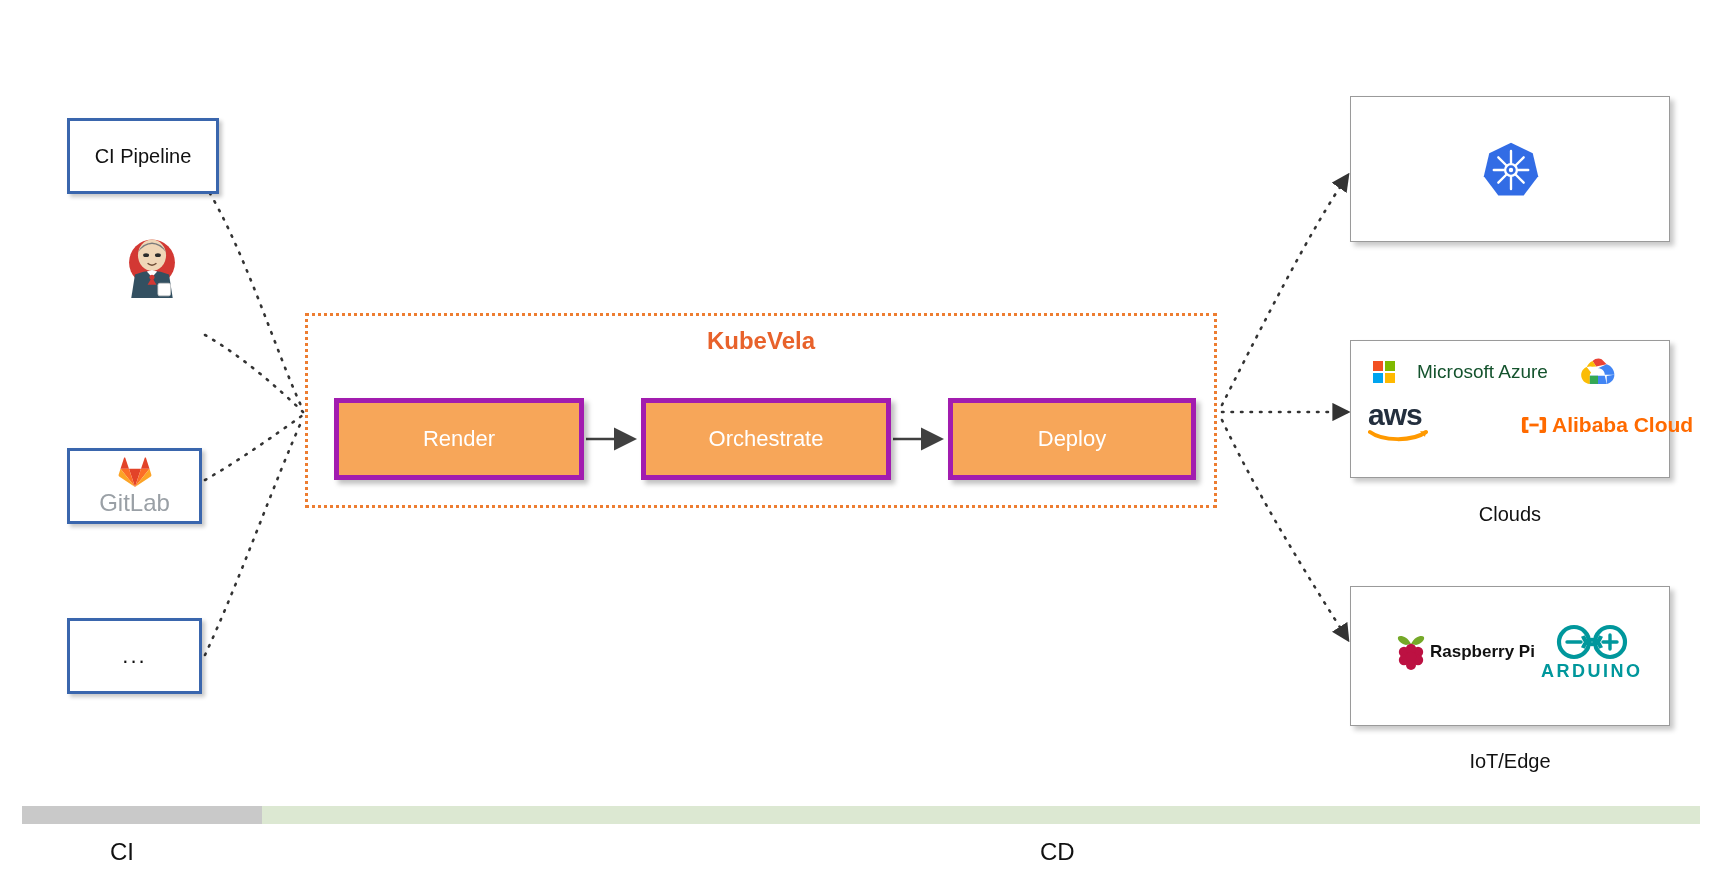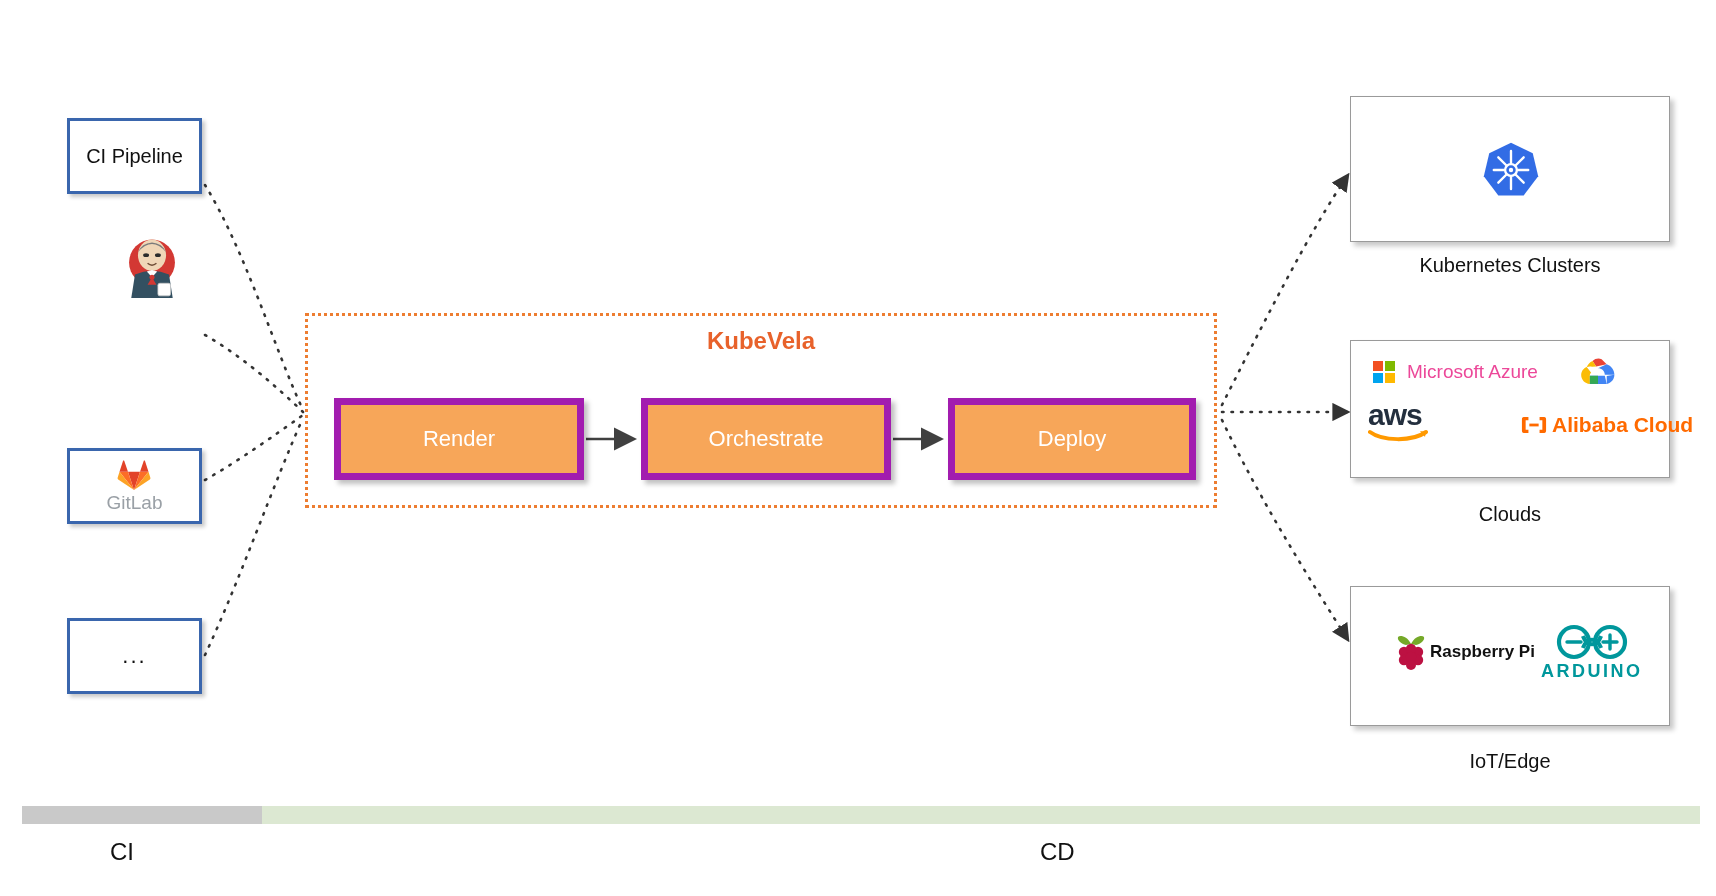--- a/index.html
+++ b/index.html
@@ -70,21 +70,21 @@
     top: 327px;
     width: 912px;
     text-align: center;
     font-size: 24px;
     font-weight: bold;
     color: #E8622B;
   }
   .stage-box {
     position: absolute;
     background: #F7A659;
-    border: 7px solid #a21caf;
+    border: 5px solid #a21caf;
     box-shadow: 4px 4px 5px rgba(0,0,0,0.25);
     box-sizing: border-box;
     display: flex;
     align-items: center;
     justify-content: center;
     color: #ffffff;
     font-size: 22px;
     top: 398px;
     height: 82px;
   }
@@ -127,28 +127,28 @@
     display: flex;
     align-items: center;
   }
   .gitlab-wrap {
     display: flex;
     flex-direction: column;
     align-items: center;
     justify-content: center;
   }
   .gitlab-text {
-    font-size: 19px;
+    font-size: 24px;
     color: #9aa0a6;
     margin-top: 1px;
   }
   .azure-text {
     font-size: 19px;
-    color: #ec4899;
-    margin-left: 12px;
+    color: #14532d;
+    margin-left: 22px;
     white-space: nowrap;
   }
   .aws-text {
     font-size: 30px;
     font-weight: bold;
     color: #232F3E;
     letter-spacing: -1px;
     line-height: 0.8;
   }
   .alibaba-text {
@@ -207,21 +207,21 @@
       <path d="M1222,412 L1348,412"></path>
       <path d="M1222,420 C1260,500 1310,580 1348,640"></path>
     </g>
 
     <g stroke="#404040" stroke-width="2.6" fill="none" marker-end="url(#arrowSolid)">
       <line x1="586" y1="439" x2="632" y2="439"></line>
       <line x1="893" y1="439" x2="939" y2="439"></line>
     </g>
   </svg>
 
-  <div class="src-box" id="src-ci-pipeline" style="left:67px; top:118px; width:135px; height:76px;">
+  <div class="src-box" id="src-ci-pipeline" style="left:67px; top:118px; width:152px; height:76px;">
     <span class="src-label">CI Pipeline</span>
   </div>
 
   <svg class="jenkins-badge" viewBox="0 0 100 100" xmlns="http://www.w3.org/2000/svg">
     <circle cx="50" cy="44" r="31" fill="#D33833"></circle>
     <ellipse cx="50" cy="34" rx="19" ry="21" fill="#F0D6B7"></ellipse>
     <path d="M31,30 Q50,8 69,30 Q64,18 50,17 Q36,18 31,30 Z" fill="#7B7B7B"></path>
     <ellipse cx="42" cy="34" rx="4" ry="2.6" fill="#2b2b2b"></ellipse>
     <ellipse cx="58" cy="34" rx="4" ry="2.6" fill="#2b2b2b"></ellipse>
     <path d="M44,45 Q50,50 56,45" stroke="#6d4b34" stroke-width="2" fill="none"></path>
@@ -275,21 +275,20 @@
         <line x1="13" y1="32" x2="25" y2="32"></line>
         <line x1="39" y1="32" x2="51" y2="32"></line>
         <line x1="18" y1="18" x2="27" y2="27"></line>
         <line x1="37" y1="37" x2="46" y2="46"></line>
         <line x1="46" y1="18" x2="37" y2="27"></line>
         <line x1="27" y1="37" x2="18" y2="46"></line>
       </g>
       <circle cx="32" cy="32" r="2.4" fill="#ffffff"></circle>
     </svg>
   </div>
-  <div class="tgt-caption" style="left:1350px; top:254px; width:320px;">Kubernetes Clusters</div>
 
   <div class="tgt-box" id="tgt-clouds" style="left:1350px; top:340px; width:320px; height:138px;">
 
     <div class="logo-row" style="left:22px; top:20px;">
       <svg width="22" height="22" viewBox="0 0 22 22" xmlns="http://www.w3.org/2000/svg">
         <rect x="0" y="0" width="10" height="10" fill="#F25022"></rect>
         <rect x="12" y="0" width="10" height="10" fill="#7FBA00"></rect>
         <rect x="0" y="12" width="10" height="10" fill="#00A4EF"></rect>
         <rect x="12" y="12" width="10" height="10" fill="#FFB900"></rect>
       </svg>

